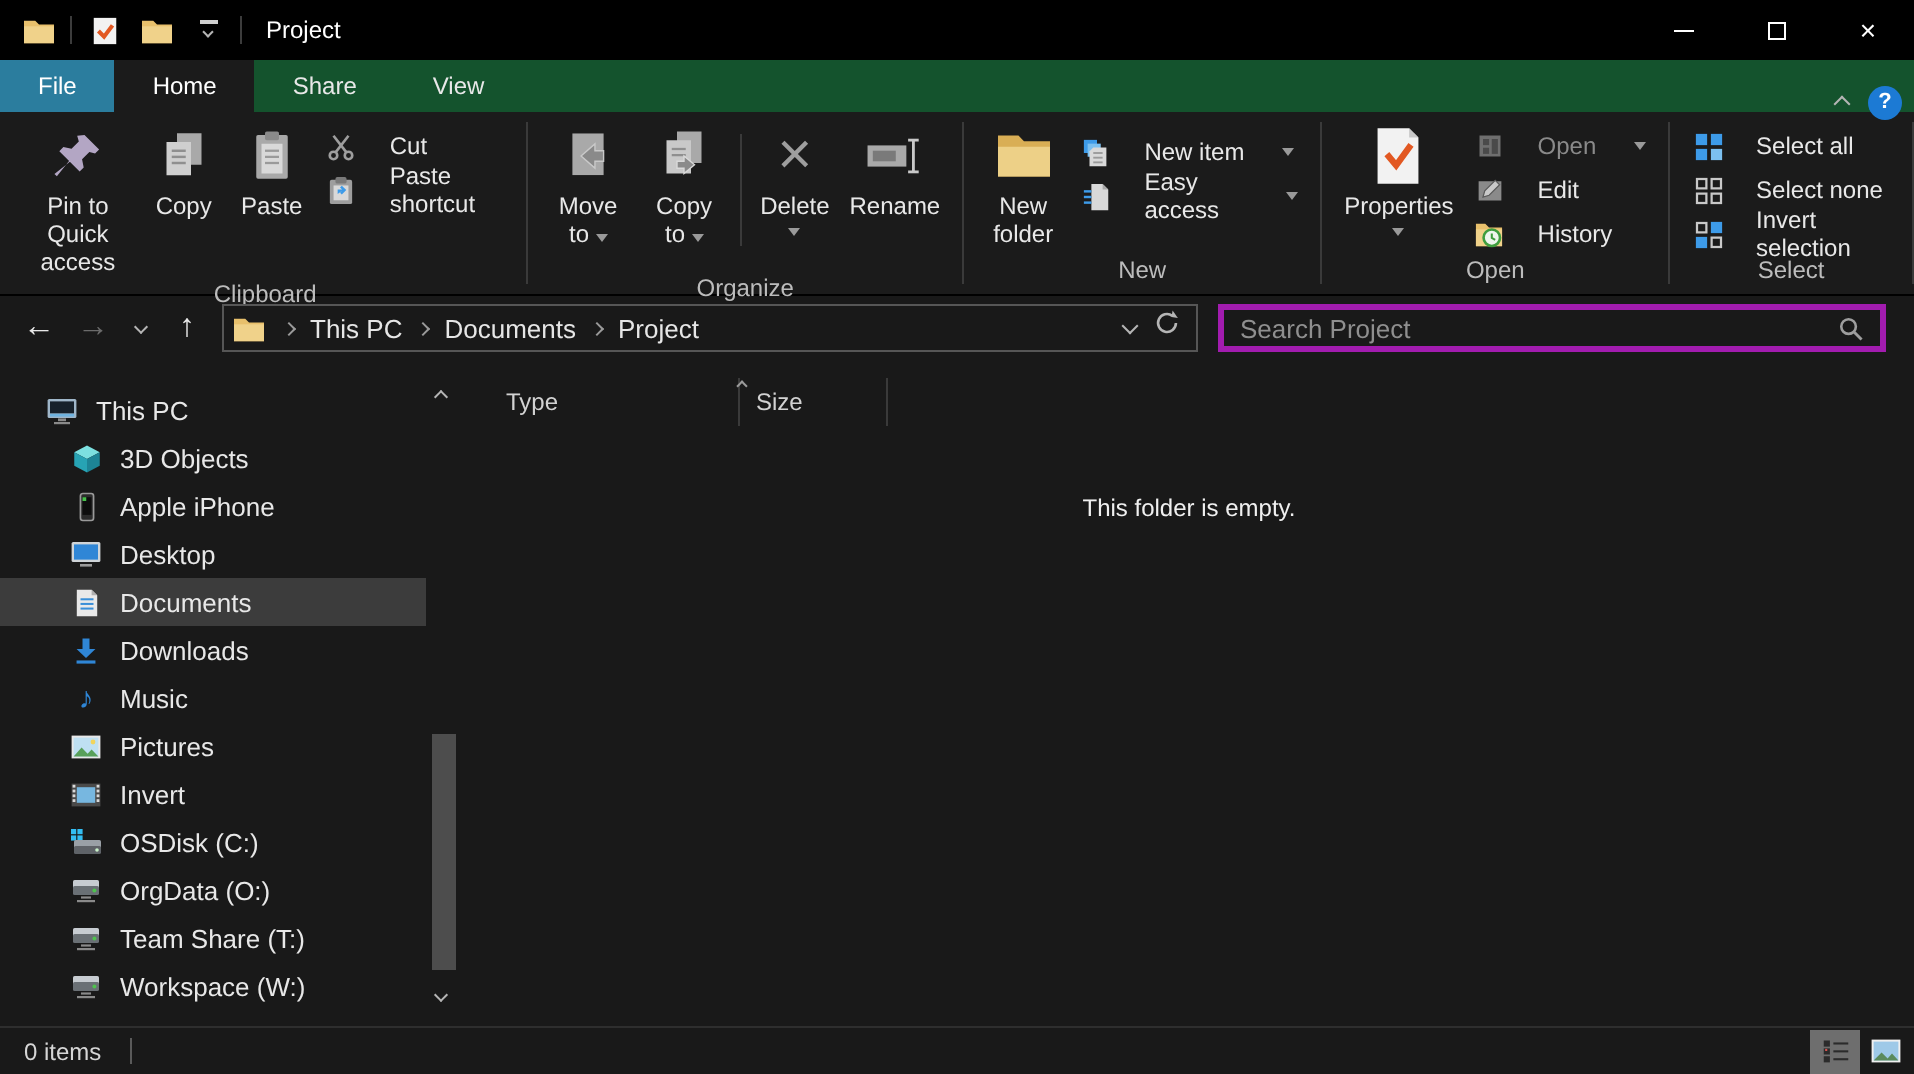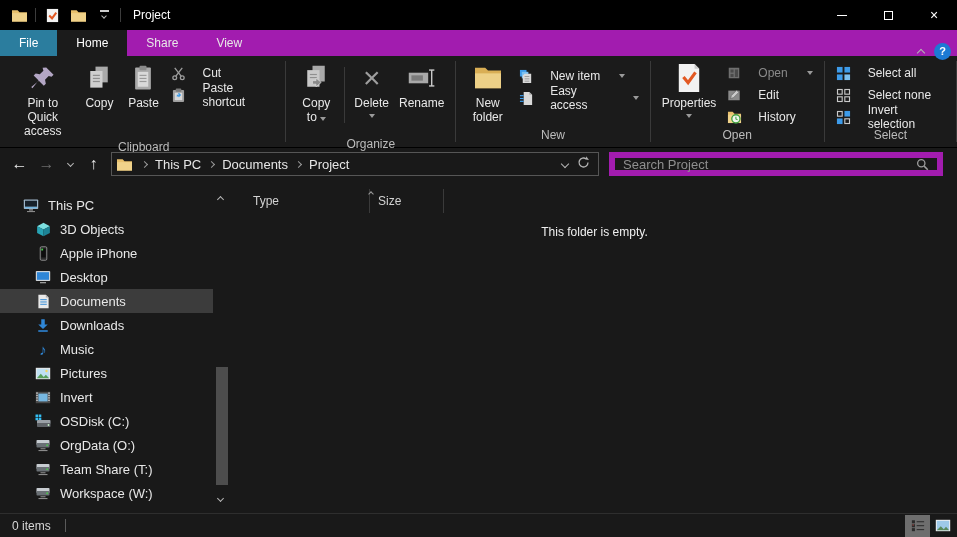--- a/index.html
+++ b/index.html
@@ -13,21 +13,21 @@
   .tb-sep { width:1px; height:14px; background:#3c3c3c; }
   .qat-btn { display:flex; align-items:center; justify-content:center; width:20px; height:20px; }
   .title-text { color:#fff; font-size:12px; margin-left:6px; }
   .win-controls { margin-left:auto; display:flex; height:30px; }
   .win-btn { width:46px; height:30px; display:flex; align-items:center; justify-content:center; color:#fff; }
   .min-glyph { width:10px; height:1px; background:#fff; display:block; }
   .max-glyph { width:9px; height:9px; border:1px solid #fff; display:block; }
   .close-glyph { font-size:14px; line-height:1; color:#fff; }
 
   
-  .tabrow { height:26px; background:#a21caf; display:flex; align-items:stretch; position:relative; }
+  .tabrow { height:26px; background:#14532d; display:flex; align-items:stretch; position:relative; }
   .tab { padding:0 19px; display:flex; align-items:center; color:#e8e8e8; font-size:12px; }
   .tab.file { background:#2b7d9e; color:#fff; }
   .tab.selected { background:#1b1b1b; color:#fff; }
   .tabrow-right { position:absolute; right:6px; top:12px; display:flex; align-items:center; gap:10px; }
   .chev { width:6px; height:6px; border-right:1.6px solid #b5b5b5; border-bottom:1.6px solid #b5b5b5; display:inline-block; }
   .chev.up { transform:rotate(-135deg); margin-top:3px; }
   .chev.down { transform:rotate(45deg); margin-bottom:2px; }
   .help-circle { width:17px; height:17px; border-radius:50%; background:#1c7ad4; color:#fff; font-size:11px; font-weight:bold; display:flex; align-items:center; justify-content:center; }
 
   
@@ -51,21 +51,21 @@
   .navbar { height:32px; background:#191919; display:flex; align-items:center; }
   .nav-btn { width:27px; height:26px; display:flex; align-items:center; justify-content:center; font-size:16px; color:#e8e8e8; }
   .nav-btn.first { margin-left:6px; }
   .nav-btn.disabled { color:#6b6b6b; }
   .nav-btn.small { width:20px; }
   .addrbox { width:488px; height:24px; border:1px solid #565656; display:flex; align-items:center; margin-left:4px; background:#191919; }
   .addr-folder { margin:0 6px 0 5px; display:flex; }
   .crumb { color:#e6e6e6; font-size:13px; padding:0 4px; }
   .crumb-sep { width:5px; height:5px; border-right:1.4px solid #9a9a9a; border-top:1.4px solid #9a9a9a; transform:rotate(45deg); display:inline-block; margin:0 4px; }
   .addr-right { margin-left:auto; display:flex; align-items:center; gap:9px; padding-right:8px; }
-  .searchbox { width:334px; height:24px; border:6px solid #a21caf; margin-left:10px; display:flex; align-items:center; background:#191919; }
+  .searchbox { width:334px; height:24px; border:3px solid #a21caf; margin-left:10px; display:flex; align-items:center; background:#191919; }
   .searchbox input { flex:1; background:transparent; border:none; outline:none; color:#cfcfcf; font-size:13px; padding:0 8px; font-family:inherit; }
   .searchbox input::placeholder { color:#8f8f8f; }
   .search-ico { padding-right:8px; display:flex; }
 
   
   .main { display:flex; height:333px; position:relative; }
   .sidebar { width:232px; position:relative; padding-top:13px; }
   .side-row { height:24px; display:flex; align-items:center; gap:9px; color:#e8e8e8; font-size:13px; width:213px; }
   .side-row.lvl0 { padding-left:23px; }
   .side-row.lvl1 { padding-left:35px; }
@@ -76,21 +76,21 @@
   .sb-thumb { position:absolute; top:56%; height:37%; left:1px; right:1px; background:#4d4d4d; }
 
   .content { flex:1; position:relative; }
   .sort-caret { position:absolute; top:2px; left:137px; }
   .headers { display:flex; margin:9px 0 0 13px; height:24px; }
   .hcell { display:flex; align-items:center; color:#d2d2d2; font-size:12px; padding-left:8px; border-right:1px solid #3a3a3a; }
   .hcell.c-name { width:261px; }
   .hcell.c-date { width:145px; }
   .hcell.c-type { width:125px; }
   .hcell.c-size { width:74px; }
-  .empty-msg { text-align:center; color:#f0f0f0; font-size:12px; margin-top:12px; }
+  .empty-msg { text-align:center; color:#f0f0f0; font-size:12px; margin-top:34px; }
 
   
   .statusbar { height:24px; border-top:1px solid #2e2e2e; background:#191919; display:flex; align-items:center; position:relative; }
   .status-left { color:#d6d6d6; font-size:12px; padding-left:12px; }
   .status-sep { width:1px; height:13px; background:#5a5a5a; margin-left:14px; }
   .view-btns { margin-left:auto; display:flex; margin-right:2px; }
   .view-btn { width:25px; height:22px; display:flex; align-items:center; justify-content:center; }
   .view-btn.selected { background:#6e6e6e; }
 </style>
 </head>
@@ -218,20 +218,29 @@
           </div>
         </div>
       </div>
       <div class="g-label">Clipboard</div>
     </div>
 
     <div class="vsep"></div>
 
     <div class="rgroup">
       <div class="g-content">
+        <div class="bigbtn" style="width:48px;">
+          <span class="bicon">
+            <svg width="26" height="28" viewBox="0 0 30 32">
+                <rect x="6" y="3" width="18" height="24" fill="#a9a9a9"></rect>
+                <path d="M19 13 v-4 l-8 7 8 7 v-4 h5 v-6z" fill="#8a8a8a" stroke="#c9c9c9" stroke-width="0.8"></path>
+              </svg>
+          </span>
+          <span><span>Move to</span><span class="caret"></span></span>
+        </div>
         <div class="bigbtn" style="width:48px;">
           <span class="bicon">
             <svg width="28" height="28" viewBox="0 0 32 32">
                 <rect x="12" y="2" width="14" height="18" fill="#a9a9a9"></rect>
                 <rect x="6" y="7" width="14" height="19" fill="#c9c9c9"></rect>
                 <g stroke="#8f8f8f" stroke-width="1.3">
                   <line x1="9" y1="12" x2="17" y2="12"></line>
                   <line x1="9" y1="15.5" x2="17" y2="15.5"></line>
                 </g>
                 <path d="M16 19 v-3 l6 5 -6 5 v-3 h-4 v-4z" fill="#8a8a8a" stroke="#d9d9d9" stroke-width="0.8"></path>

